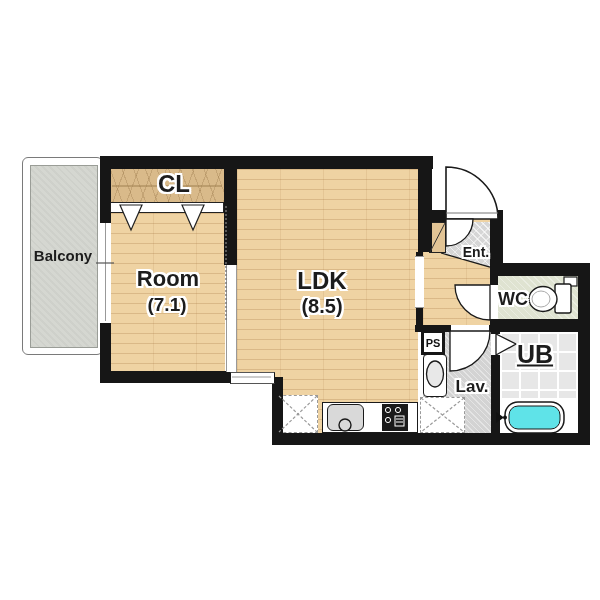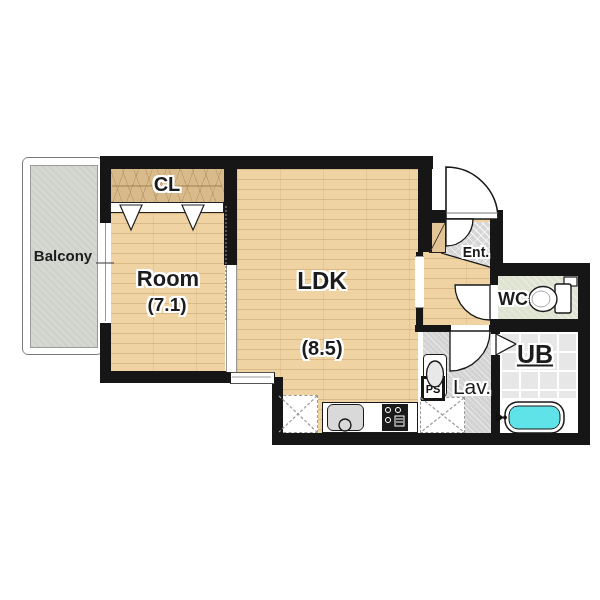--- a/index.html
+++ b/index.html
@@ -76,21 +76,21 @@
 
   <div class="abs" style="left:500px;top:398px;width:78px;height:35px;background:#fff;"></div>
 
   <div class="dashed-box" style="left:278px;top:395px;width:40px;height:38px;"></div>
   <div class="counter" style="left:322px;top:402px;width:96px;height:31px;"></div>
   <div class="ksink" style="left:327px;top:404px;width:37px;height:27px;"></div>
   <div class="stove" style="left:382px;top:404px;width:26px;height:27px;"></div>
   <div class="dashed-box" style="left:420px;top:397px;width:45px;height:36px;"></div>
   <div class="lavsink" style="left:423px;top:354px;width:24px;height:43px;"></div>
   <div class="shoebox" style="left:429px;top:222px;width:17px;height:31px;"></div>
-  <div class="psbox" style="left:421px;top:330px;width:24px;height:25px;margin-top:46px;">
+  <div class="psbox" style="left:421px;top:330px;width:24px;height:25px;">
        <span>PS</span>
   </div>
 
   <div class="wall" style="left:100px;top:156px;width:333px;height:13px;"></div>
   <div class="wall" style="left:100px;top:156px;width:11px;height:66px;"></div>
   <div class="wall" style="left:100px;top:322px;width:11px;height:61px;"></div>
   <div class="wall" style="left:100px;top:371px;width:135px;height:12px;"></div>
   <div class="wall" style="left:272px;top:377px;width:11px;height:68px;"></div>
   <div class="wall" style="left:272px;top:433px;width:318px;height:12px;"></div>
   <div class="wall" style="left:578px;top:263px;width:12px;height:182px;"></div>
@@ -172,23 +172,23 @@
 
     <g>
       <rect x="505" y="402" width="59" height="31" rx="13" fill="#ffffff" stroke="#1a1a1a" stroke-width="1.5"></rect>
       <rect x="509" y="406" width="51" height="23" rx="9" fill="#5fe3e8" stroke="#1a1a1a" stroke-width="1"></rect>
       <polygon points="496,412 504,417.5 496,423" fill="#111111"></polygon>
       <circle cx="505" cy="417.5" r="2" fill="#111111"></circle>
     </g>
   </svg>
 
   <div class="label" style="left:63px;top:255px;font-size:15px;font-weight:600;">Balcony</div>
-  <div class="label halo" style="left:167px;top:184px;font-size:20px;">CL</div>
+  <div class="label halo" style="left:174px;top:184px;font-size:24px;">CL</div>
   <div class="label halo" style="left:168px;top:279px;font-size:22px;text-align:right;">Room</div>
   <div class="label halo" style="left:167px;top:304px;font-size:19px;">(7.1)</div>
   <div class="label halo" style="left:322px;top:281px;font-size:24px;">LDK</div>
-  <div class="label halo" style="left:322px;top:306px;font-size:20px;margin-top:42px;">(8.5)</div>
+  <div class="label halo" style="left:322px;top:306px;font-size:20px;">(8.5)</div>
   <div class="label halo" style="left:476px;top:252px;font-size:14px;font-weight:600;">Ent.</div>
   <div class="label halo" style="left:513px;top:299px;font-size:18px;font-weight:600;">WC</div>
   <div class="label halo" style="left:535px;top:354px;font-size:25px;font-weight:600;text-decoration:underline;">UB</div>
-  <div class="label halo" style="left:472px;top:386px;font-size:21px;font-weight:400;">Lav.</div>
+  <div class="label halo" style="left:472px;top:386px;font-size:17px;font-weight:700;">Lav.</div>
 
 </div>
 
 </body></html>

